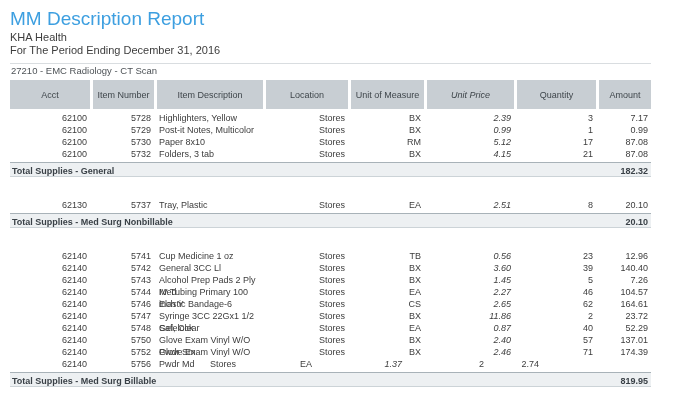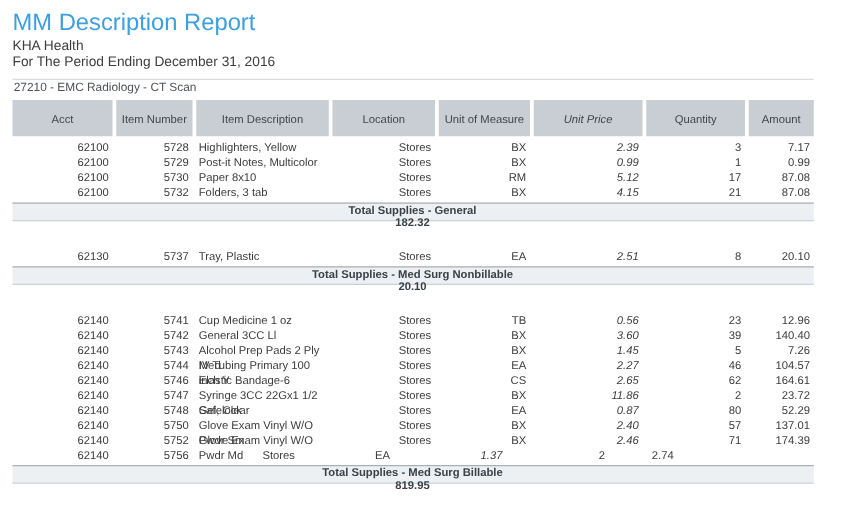--- a/index.html
+++ b/index.html
@@ -22,24 +22,24 @@
 
   .groups { margin-top:3px; }
   .group  { margin-bottom:22px; }
   .row    { display:flex; gap:3px; height:12px; line-height:12px; font-size:9px; }
 
   .c0{width:80px;} .c1{width:61px;} .c2{width:106px;} .c3{width:82px;}
   .c4{width:73px;} .c5{width:87px;font-style:italic;} .c6{width:79px;} .c7{width:52px;}
   .num  { text-align:right; padding-right:3px; box-sizing:border-box; }
   .desc { text-align:left;  padding-left:2px;  box-sizing:border-box; }
 
-  .total-bar { display:flex; justify-content:space-between; align-items:center;
+  .total-bar { display:flex; justify-content:space-between; align-items:flex-end;
                background:#edf0f2; border-top:1px solid #a8b2b8; border-bottom:1px solid #ccd3d7;
                height:13px; font-size:9px; font-weight:bold; color:#3a4147;
-               padding:0 3px 0 2px; margin-top:2px;flex-direction:column; }
+               padding:0 3px 0 2px; margin-top:2px; }
   .tlabel { white-space:nowrap; }
   .tamount{ white-space:nowrap; }
 
   .grand-sep { border-top:1px solid #d9dde0; margin-top:13px; }
   .total-bar.grand { margin-top:2px; }
 </style>
 </head>
 <body>
 
 <div class="page">
@@ -187,21 +187,21 @@
           <div class="c6 num">2</div>
           <div class="c7 num">23.72</div>
         </div>
         <div class="row">
           <div class="c0 num">62140</div>
           <div class="c1 num">5748</div>
           <div class="c2 desc">Gel, Clear</div>
           <div class="c3 num">Stores</div>
           <div class="c4 num">EA</div>
           <div class="c5 num">0.87</div>
-          <div class="c6 num">80</div>
+          <div class="c6 num">40</div>
           <div class="c7 num">52.29</div>
         </div>
         <div class="row">
           <div class="c0 num">62140</div>
           <div class="c1 num">5750</div>
           <div class="c2 desc">Glove Exam Vinyl W/O Pwdr Sm</div>
           <div class="c3 num">Stores</div>
           <div class="c4 num">BX</div>
           <div class="c5 num">2.40</div>
           <div class="c6 num">57</div>

